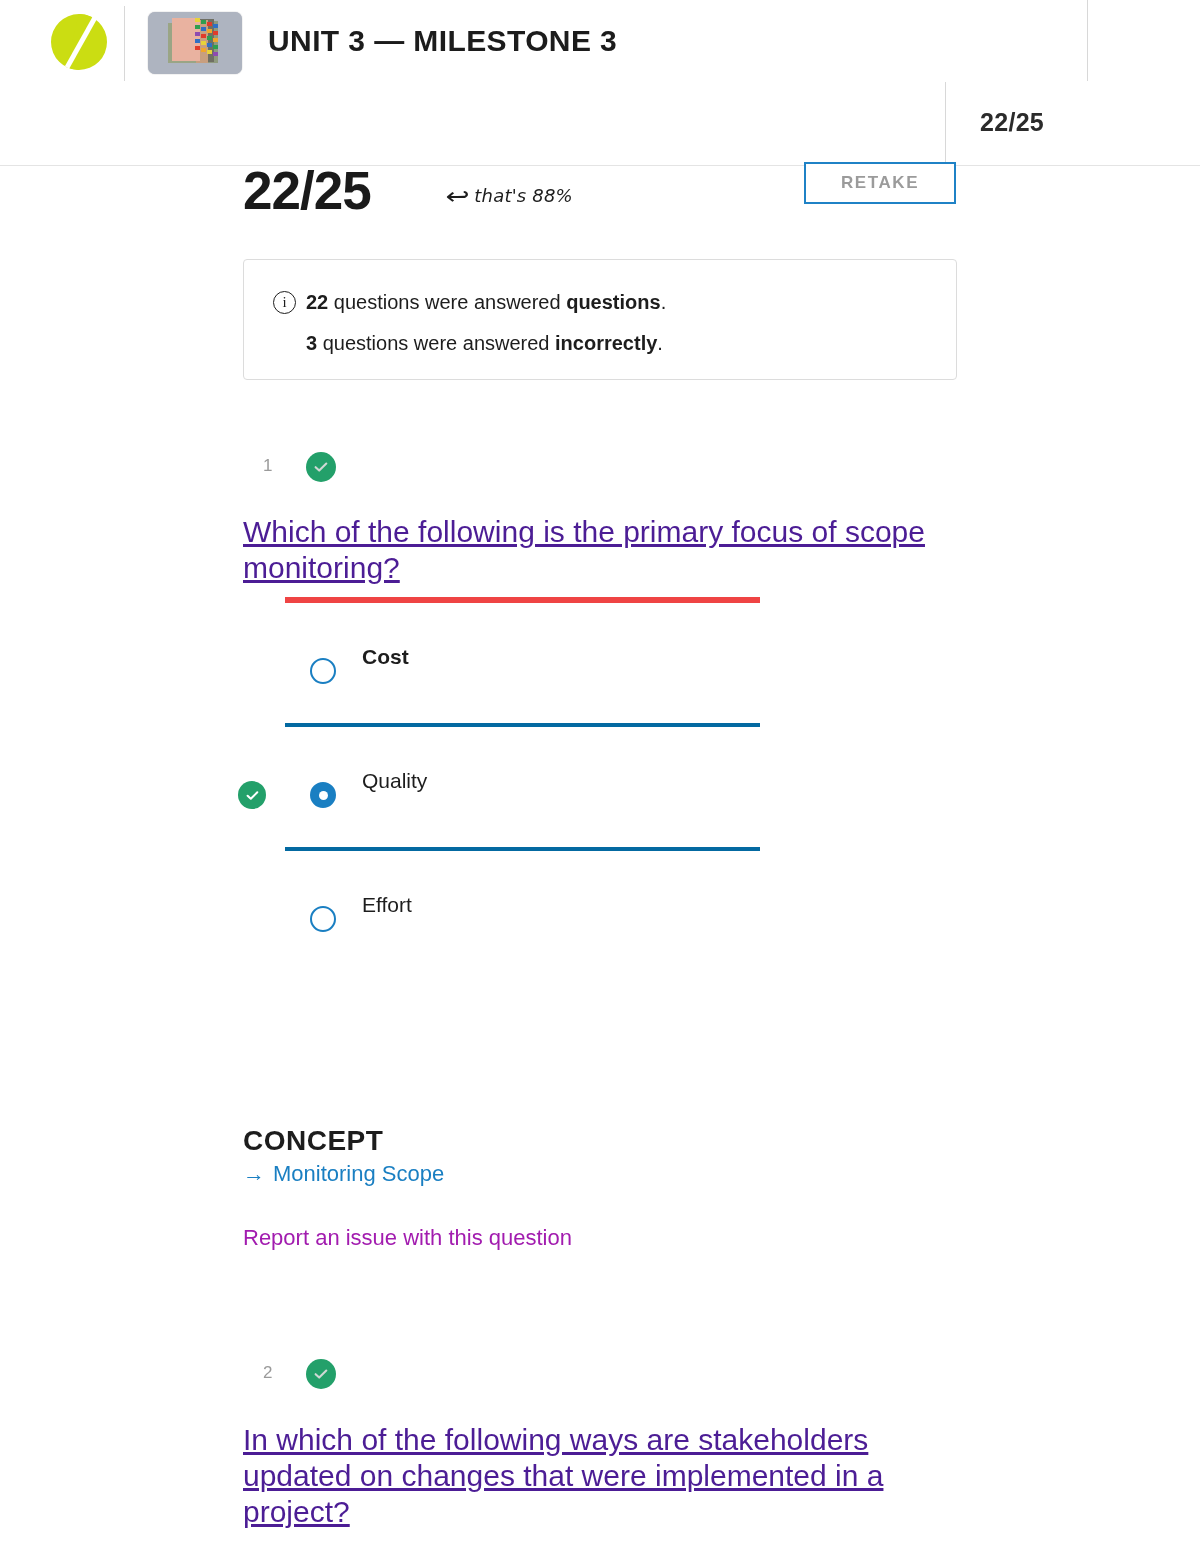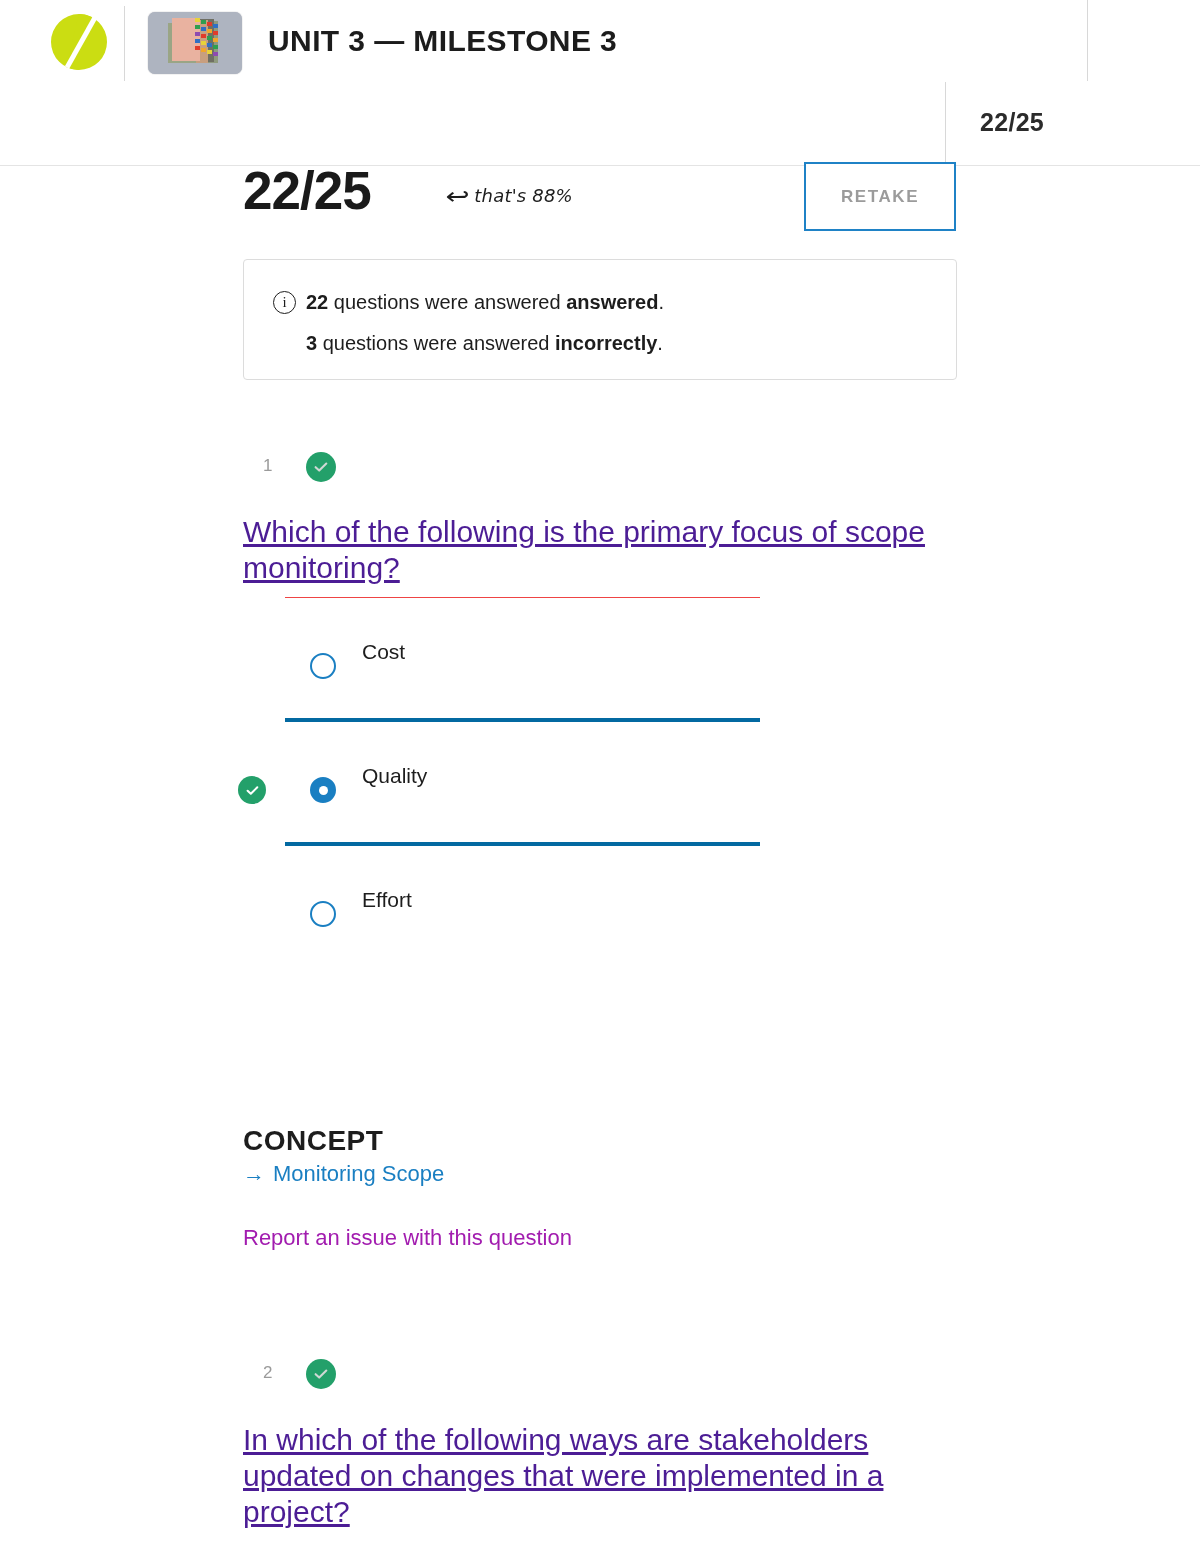--- a/index.html
+++ b/index.html
@@ -114,21 +114,21 @@
   .note-text {
     font-style: italic;
     font-size: 18px;
     letter-spacing: 0.2px;
     margin-top: 9px;
   }
 
   .retake-btn {
     position: absolute;
     left: 804px; top: 162px;
-    width: 152px; height: 69px;
+    width: 152px; height: 42px;
     border: 2px solid #1f82c6;
     background: #ffffff;
     color: #9b9b9b;
     font-size: 17px;
     font-weight: 700;
     letter-spacing: 1.6px;
     display: flex;
     align-items: center;
     justify-content: center;
     box-sizing: border-box;
@@ -203,21 +203,21 @@
   .options {
     position: absolute;
     left: 285px; top: 597px;
     width: 475px;
   }
   .opt {
     position: relative;
     height: 120px;
     border-top: 4px solid #0369a1;
   }
-  .opt:first-child { border-top: 1px solid #ef4444; }
+  .opt:first-child { border-top: 6px solid #ef4444; font-weight: bold; }
 
   .radio {
     position: absolute;
     left: 25px; top: 55px;
     width: 26px; height: 26px;
     border: 2.5px solid #1a7fc2;
     border-radius: 50%;
     box-sizing: border-box;
     background: #fff;
     cursor: pointer;
@@ -347,21 +347,21 @@
 <div class="score-note">
   <span class="arrow-glyph">↩</span><span class="note-text">that's 88%</span>
 </div>
 
 <div class="retake-btn">RETAKE</div>
 
 <div class="infobox">
   <div class="info-icon">i</div>
 
   <div class="info-line l1">
-    <b>22</b><span> questions were answered </span><b>answered</b><span>.</span>
+    <b>22</b><span> questions were answered </span><b>questions</b><span>.</span>
   </div>
 
   <div class="info-line l2">
     <b>3</b><span> questions were answered </span><b>incorrectly</b><span>.</span>
   </div>
 </div>
 
 <div class="qnum" style="left:263px; top:456px;">1</div>
 <div class="qbadge" style="left:306px; top:452px;">
   <svg width="18" height="18" viewBox="0 0 18 18">

